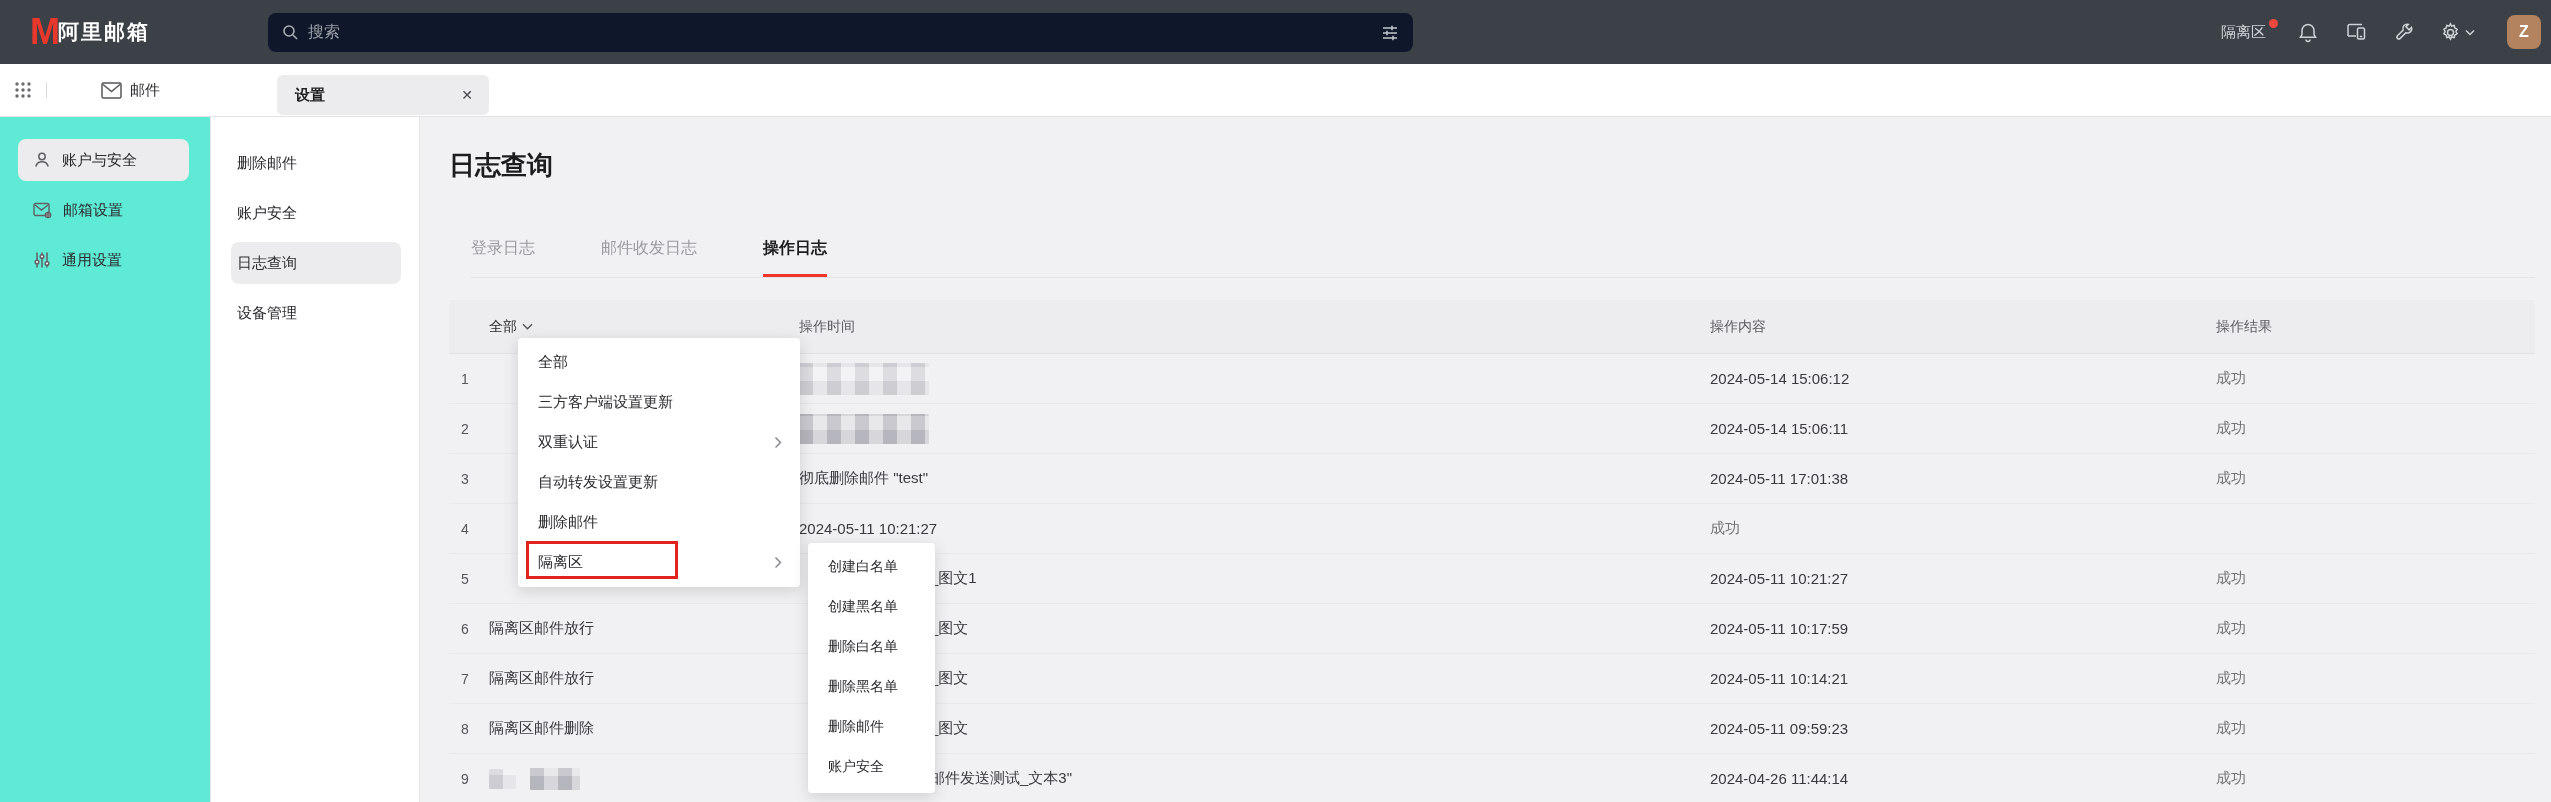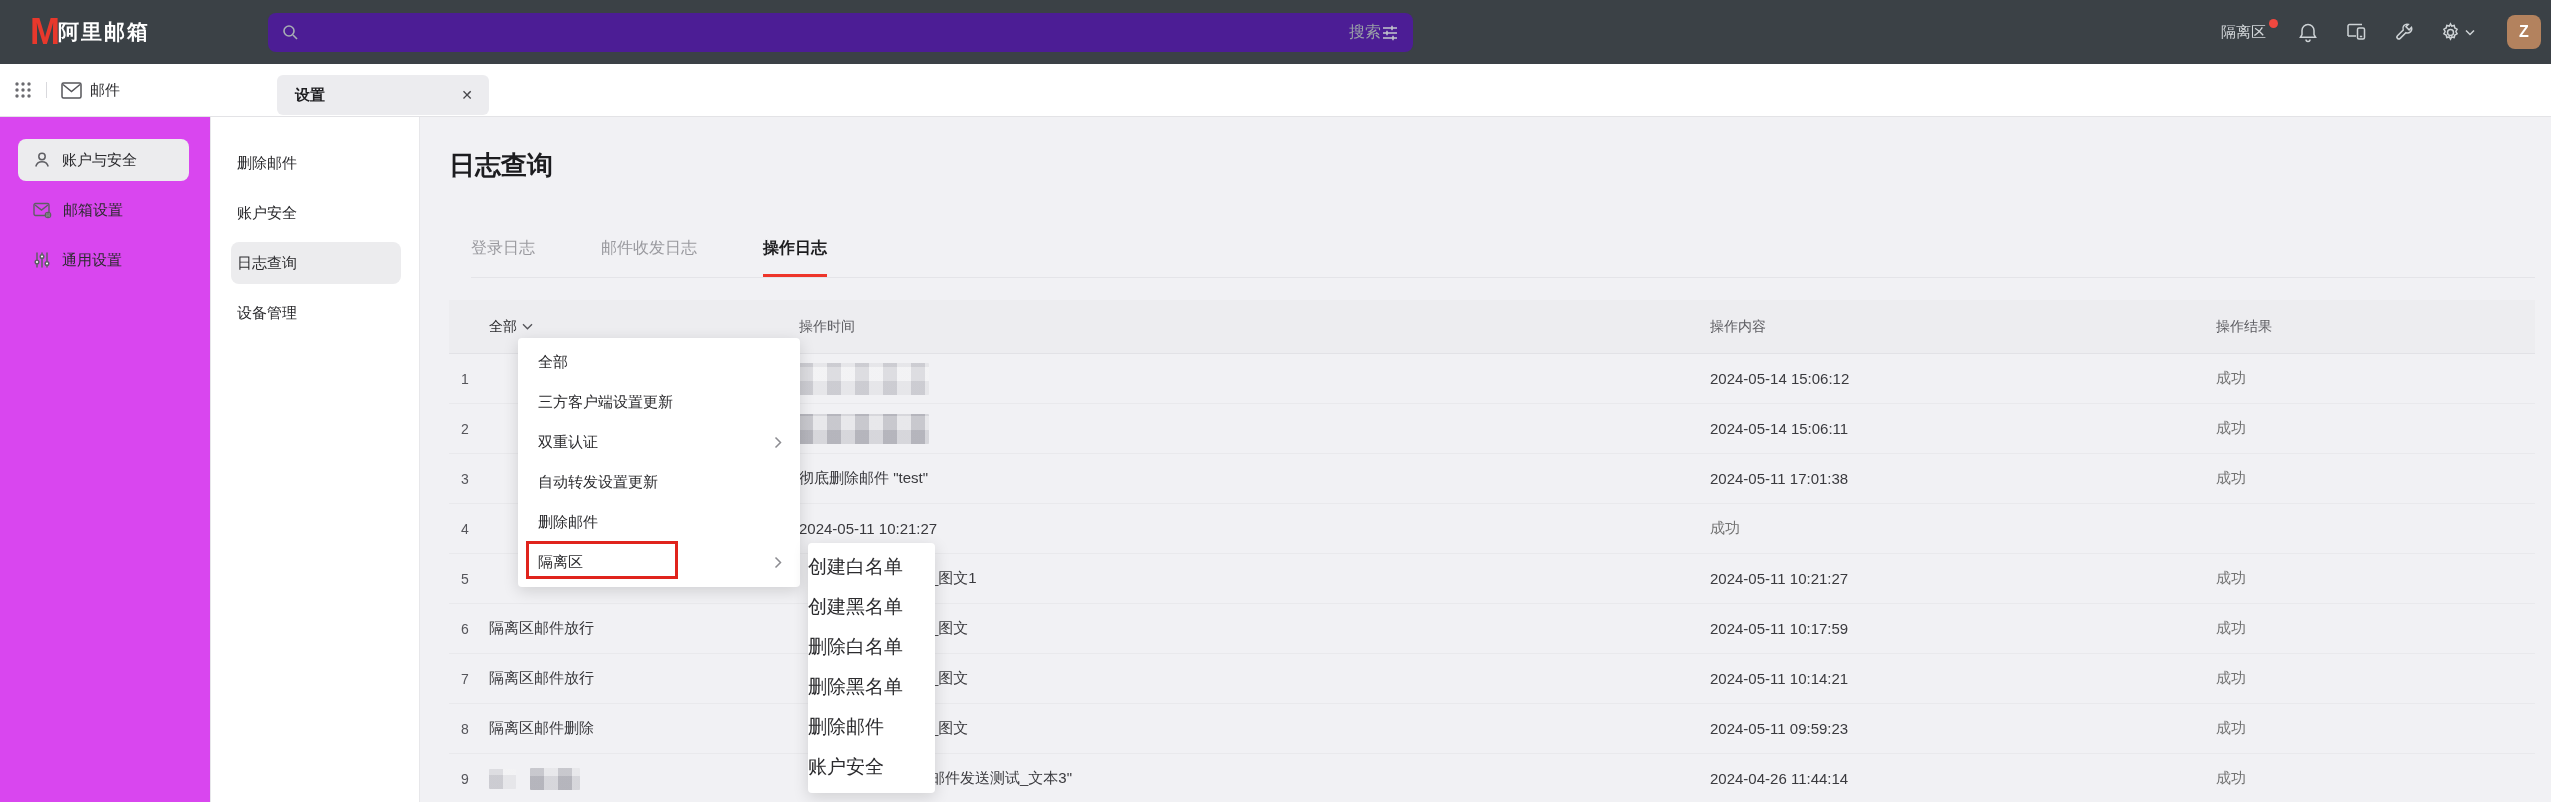--- a/index.html
+++ b/index.html
@@ -5,41 +5,41 @@
   * { margin:0; padding:0; box-sizing:border-box; }
   html,body { width:2551px; height:802px; overflow:hidden; }
   body { font-family:"Liberation Sans","DejaVu Sans",sans-serif; background:#f1f1f4; position:relative; }
   .app { display:flex; flex-direction:column; height:802px; }
 
   
   .topbar { height:64px; background:#3b4146; flex:0 0 64px; position:relative; display:flex; align-items:center; }
   .brand { display:flex; align-items:center; margin-left:30px; }
   .logo-m { color:#e8382c; font-size:36px; font-weight:900; line-height:36px; letter-spacing:-2px; }
   .brand-name { color:#ffffff; font-size:21px; font-weight:700; letter-spacing:2px; }
-  .searchbox { position:absolute; left:268px; top:13px; width:1145px; height:39px; background:#4c1d95; border-radius:8px; display:flex; align-items:center; padding:0 14px;text-align:right; }
+  .searchbox { position:absolute; left:268px; top:13px; width:1145px; height:39px; background:#0f172a; border-radius:8px; display:flex; align-items:center; padding:0 14px; }
   .searchbox .ph { color:#9aa1a7; font-size:16px; margin-left:9px; flex:1; }
   .top-right { position:absolute; right:10px; top:0; height:64px; display:flex; align-items:center; gap:24px; }
   .quarantine { color:#d3d7da; font-size:15px; position:relative; padding-right:6px; cursor:default; }
   .quarantine .dot { position:absolute; top:-4px; right:-6px; width:9px; height:9px; border-radius:50%; background:#f0483f; }
   .tb-icon { display:flex; align-items:center; justify-content:center; width:24px; height:24px; }
   .gear-wrap { display:flex; align-items:center; gap:4px; }
   .avatar { width:34px; height:34px; border-radius:8px; background:#b3825e; color:#fff; font-size:16px; font-weight:700; display:flex; align-items:center; justify-content:center; margin-left:8px; }
 
   
   .tabrow { height:53px; flex:0 0 53px; background:#ffffff; border-bottom:1px solid #e3e3e6; display:flex; align-items:center; position:relative; }
   .grid-icon { margin-left:14px; }
   .vdiv { width:1px; height:16px; background:#d9d9dd; margin:0 14px; }
-  .mail-entry { display:flex; align-items:center; gap:8px; color:#2b2b2e; font-size:15px; }
+  .mail-entry { display:flex; align-items:center; gap:8px; color:#2b2b2e; font-size:15px;margin-left:40px; }
   .tab-pill { position:absolute; left:277px; top:11px; width:212px; height:40px; background:#ececef; border-radius:6px; display:flex; align-items:center; padding:0 16px 0 18px; }
   .tab-pill .t-label { font-size:15px; font-weight:700; color:#1f1f22; flex:1; }
   .tab-pill .t-close { color:#47474b; font-size:14px; line-height:14px; cursor:pointer; }
 
   
   .bodyrow { flex:1; display:flex; min-height:0; }
-  .sidebar1 { width:211px; flex:0 0 211px; background:#d946ef; border-right:1px solid #e7e7ea; padding-top:22px; }
+  .sidebar1 { width:211px; flex:0 0 211px; background:#5eead4; border-right:1px solid #e7e7ea; padding-top:22px; }
   .sb1-item { height:42px; margin:0 21px 8px 18px; border-radius:8px; display:flex; align-items:center; padding-left:15px; gap:11px; font-size:15px; color:#2b2b2e; cursor:pointer; }
   .sb1-item.active { background:#ececee; }
   .sidebar2 { width:209px; flex:0 0 209px; background:#fff; border-right:1px solid #e7e7ea; padding-top:25px; }
   .sb2-item { height:42px; margin:0 18px 8px 20px; border-radius:8px; display:flex; align-items:center; padding-left:6px; font-size:15px; color:#2b2b2e; cursor:pointer; }
   .sb2-item.active { background:#ececee; }
 
   
   .main { flex:1; background:#f1f1f4; padding:0 16px 0 29px; min-width:0; }
   .page-title { font-size:26px; font-weight:600; color:#1c1c1f; margin-top:30px; line-height:36px; }
   .log-tabs { display:flex; gap:66px; margin:55px 0 0 22px; border-bottom:1px solid #e4e4e8; padding-left:0; }
@@ -71,21 +71,21 @@
   .type-censor { display:flex; align-items:center; gap:14px; }
   .cen-r9a { width:27px; height:20px; }
   .cen-r9b { width:50px; height:22px; }
 
   
   .dropdown { position:absolute; left:518px; top:338px; width:282px; height:249px; background:#fff; border-radius:4px; box-shadow:0 4px 16px rgba(0,0,0,.14); padding-top:4px; z-index:20; }
   .dd-item { height:40px; display:flex; align-items:center; padding:0 18px 0 20px; font-size:15px; color:#2b2b2e; cursor:pointer; }
   .dd-item .lbl { flex:1; }
   .annotation-box { position:absolute; left:8px; top:203px; width:152px; height:38px; border:3px solid #e0231c; z-index:30; pointer-events:none; }
   .submenu { position:absolute; left:808px; top:543px; width:127px; height:250px; background:#fff; border-radius:4px; box-shadow:0 4px 16px rgba(0,0,0,.14); padding-top:4px; z-index:25; }
-  .sm-item { height:40px; display:flex; align-items:center; font-size:19px; color:#2b2b2e; cursor:pointer; white-space:nowrap; }
+  .sm-item { height:40px; display:flex; align-items:center; padding-left:20px; font-size:14px; color:#2b2b2e; cursor:pointer; white-space:nowrap; }
 
   svg { display:block; }
 </style>
 </head>
 <body>
 
 <div class="app">
 
   <div class="topbar">
     <div class="brand">

